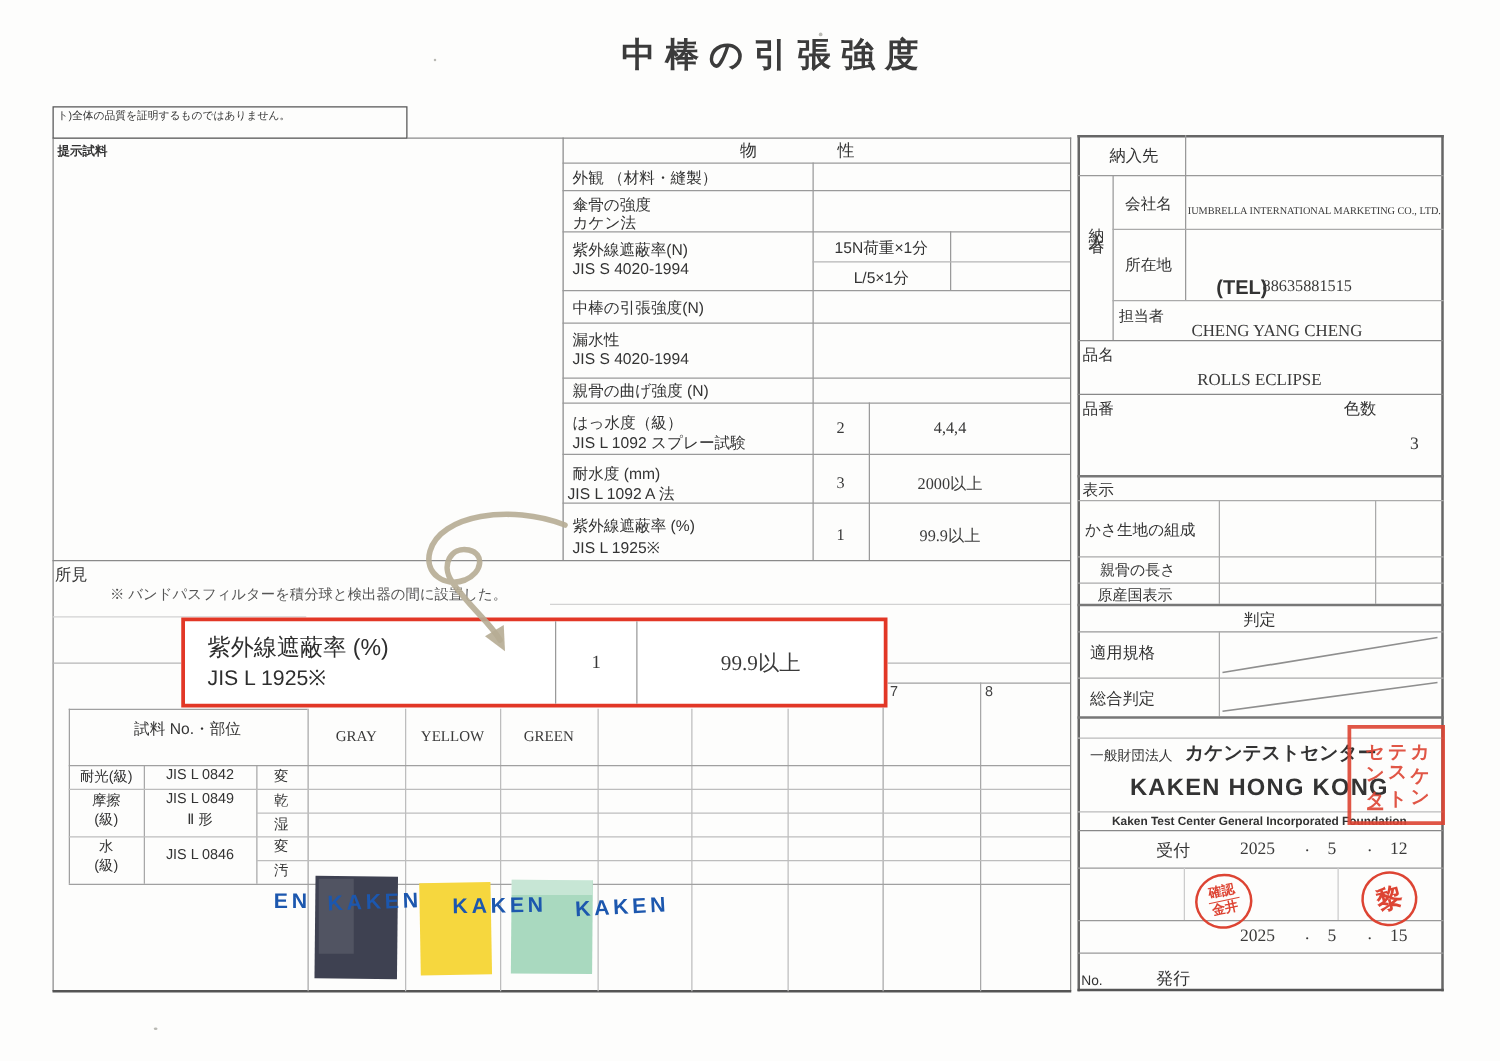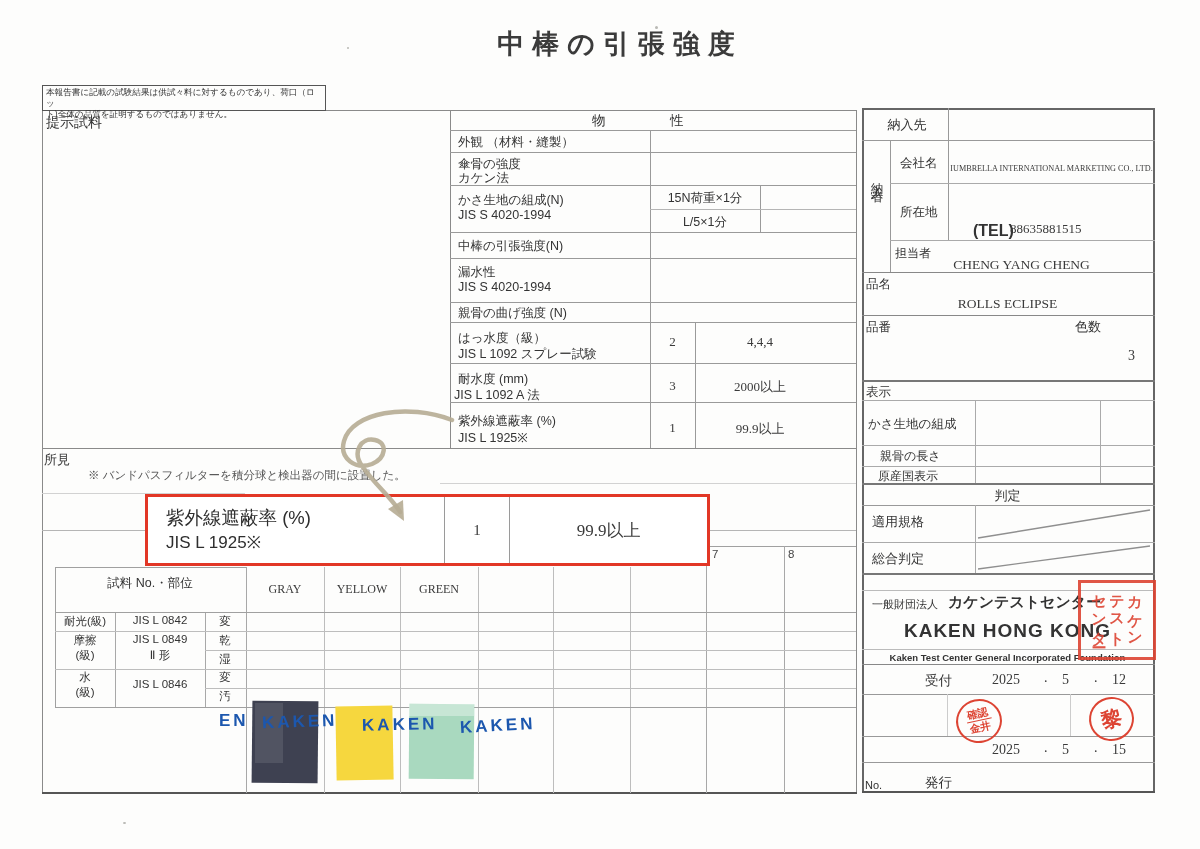--- a/index.html
+++ b/index.html
@@ -103,33 +103,32 @@
       <div style="position: absolute; left: 862px; top: 694px; width: 293px; height: 1px; background: rgb(153, 153, 153);"></div>
       <div style="position: absolute; left: 947px; top: 694px; width: 1px; height: 42px; background: rgb(204, 204, 204);"></div>
       <div style="position: absolute; left: 1070px; top: 694px; width: 1px; height: 42px; background: rgb(204, 204, 204);"></div>
       <div style="position: absolute; left: 862px; top: 736px; width: 293px; height: 1px; background: rgb(153, 153, 153);"></div>
       <div style="position: absolute; left: 862px; top: 762px; width: 293px; height: 1px; background: rgb(153, 153, 153);"></div>
     </div>
 
   <div class="t doc-title ctr" style="left:420px;top:26px;width:400px;">中棒の引張強度</div>
 
   <div style="position:absolute;left:42px;top:85px;width:284px;height:26px;border:1.5px solid #555;background:#fdfdfc;box-sizing:border-box;padding:1px 3px;z-index:2;">
-    <div style="font-size:8.6px;color:#333;line-height:1.3;">本報告書に記載の試験結果は供試々料に対するものであり、荷口（ロッ</div>
     <div style="font-size:8.6px;color:#333;line-height:1.3;">ト)全体の品質を証明するものではありません。</div>
   </div>
 
-  <div class="t" style="left:46px;top:114px;font-size:14px;">提示試料</div>
+  <div class="t" style="left:46px;top:114px;font-size:10px;font-weight:bold;">提示試料</div>
 
   <div class="t" style="left:592px;top:112px;font-size:13.5px;">物</div>
   <div class="t" style="left:670px;top:112px;font-size:13.5px;">性</div>
 
   <div class="t lbl" style="left:458px;top:134px;">外観 （材料・縫製）</div>
   <div class="t lbl" style="left:458px;top:156px;">傘骨の強度</div>
   <div class="t lbl" style="left:458px;top:170px;">カケン法</div>
-  <div class="t lbl" style="left:458px;top:192px;">かさ生地の組成(N)</div>
+  <div class="t lbl" style="left:458px;top:192px;">紫外線遮蔽率(N)</div>
   <div class="t lbl" style="left:458px;top:208px;">JIS S 4020-1994</div>
   <div class="t lbl ctr" style="left:650px;top:190px;width:110px;">15N荷重×1分</div>
   <div class="t lbl ctr" style="left:650px;top:214px;width:110px;">L/5×1分</div>
   <div class="t lbl" style="left:458px;top:238px;">中棒の引張強度(N)</div>
   <div class="t lbl" style="left:458px;top:264px;">漏水性</div>
   <div class="t lbl" style="left:458px;top:280px;">JIS S 4020-1994</div>
   <div class="t lbl" style="left:458px;top:305px;">親骨の曲げ強度 (N)</div>
   <div class="t lbl" style="left:458px;top:330px;">はっ水度（級）</div>
   <div class="t lbl" style="left:458px;top:346px;">JIS L 1092 スプレー試験</div>
   <div class="t s val ctr" style="left:650px;top:334px;width:45px;">2</div>

